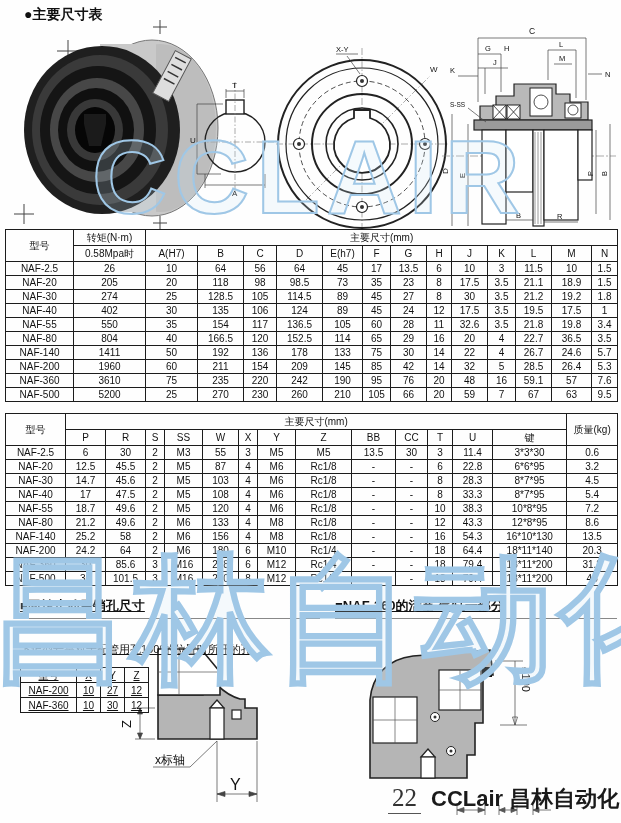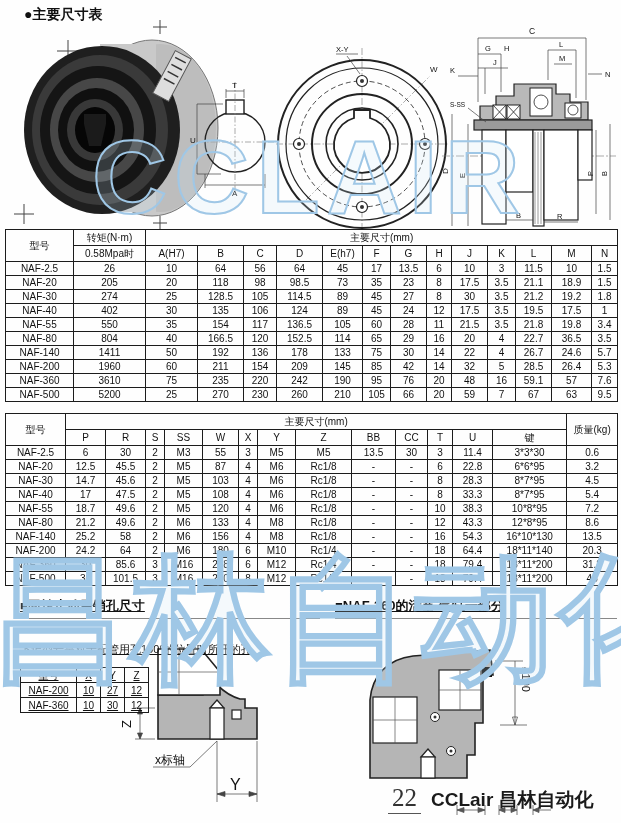--- a/index.html
+++ b/index.html
@@ -21,21 +21,21 @@
   
   .sec{position:absolute;z-index:2;text-decoration:underline;}
   .sec-heading{font-size:13px;font-weight:bold;}
   .sec-rule{height:1px;background:#888;margin-top:3px;}
   .sec-note{font-size:11px;margin-top:23px;white-space:nowrap;}
   table.mini{border-collapse:collapse;table-layout:fixed;margin-top:10px;}
   table.mini th,table.mini td{border:1px solid #1c1c1c;font-size:10px;font-weight:normal;
       text-align:center;padding:0;height:14px;line-height:13px;}
   .footer{position:absolute;left:388px;top:784px;display:flex;align-items:baseline;gap:10px;z-index:7;}
   .page-num{font-family:"Liberation Serif",serif;font-size:25px;color:#333;border-bottom:1px solid #555;padding:0 4px 1px 4px;}
-  .brand{font-size:19px;font-weight:bold;color:#1a1a1a;}
+  .brand{font-size:22px;font-weight:bold;color:#1a1a1a;}
   svg{position:absolute;z-index:1;}
   svg text{font-family:"Liberation Sans",sans-serif;fill:#111;}
 </style>
 </head>
 <body>
 
 <div class="page">
 
   <div class="wm wm1">CCLAIR</div>
   <div class="wm wm2">昌林自动化</div>
@@ -283,21 +283,21 @@
           <td>NAF-55</td>
           <td>550</td>
           <td>35</td>
           <td>154</td>
           <td>117</td>
           <td>136.5</td>
           <td>105</td>
           <td>60</td>
           <td>28</td>
           <td>11</td>
-          <td>21.5</td>
+          <td>32.6</td>
           <td>3.5</td>
           <td>21.8</td>
           <td>19.8</td>
           <td>3.4</td>
         </tr>
         <tr>
           <td>NAF-80</td>
           <td>804</td>
           <td>40</td>
           <td>166.5</td>

